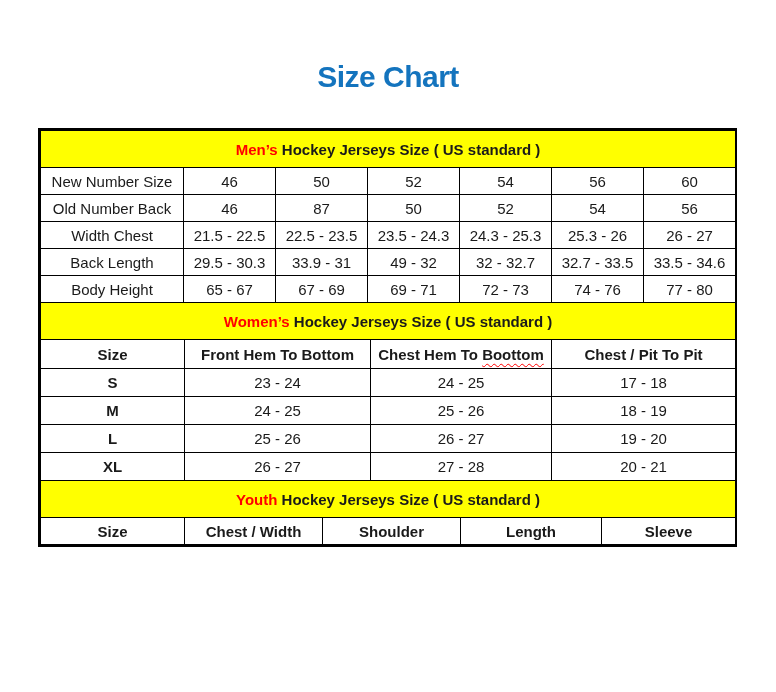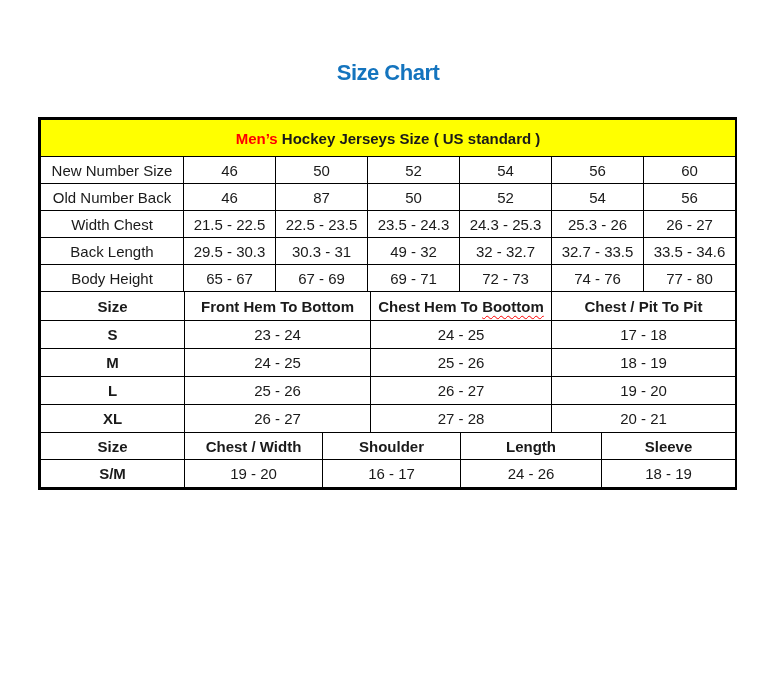--- a/index.html
+++ b/index.html
@@ -14,29 +14,29 @@
   .page {
     position: relative;
     width: 776px;
     height: 692px;
     background: var(--page-bg, #ffffff);
   }
   h1.title {
     margin: 0;
     padding-top: 60px;
     text-align: center;
-    font-size: 22px;
+    font-size: 30px;
     font-weight: bold;
     letter-spacing: -0.5px;
     color: var(--title-blue, #1474be);
   }
   .chart-wrap {
     position: absolute;
     left: 38px;
-    top: 117px;
+    top: 128px;
     width: 695px;
     border: 2px solid var(--border, #000);
   }
   table.sec {
     border-collapse: collapse;
     width: 100%;
     table-layout: fixed;
   }
   table.sec + table.sec { margin-top: -1px; }
   table.sec td, table.sec th {
@@ -116,21 +116,21 @@
             <td class="data">21.5 - 22.5</td>
             <td class="data">22.5 - 23.5</td>
             <td class="data">23.5 - 24.3</td>
             <td class="data">24.3 - 25.3</td>
             <td class="data">25.3 - 26</td>
             <td class="data">26 - 27</td>
           </tr>
           <tr>
             <td class="data">Back Length</td>
             <td class="data">29.5 - 30.3</td>
-            <td class="data">30.3 - 31</td>
+            <td class="data">33.9 - 31</td>
             <td class="data">49 - 32</td>
             <td class="data">32 - 32.7</td>
             <td class="data">32.7 - 33.5</td>
             <td class="data">33.5 - 34.6</td>
           </tr>
           <tr>
             <td class="data">Body Height</td>
             <td class="data">65 - 67</td>
             <td class="data">67 - 69</td>
             <td class="data">69 - 71</td>
@@ -141,20 +141,23 @@
         </tbody>
     </table>
     <table class="sec womens">
       <colgroup>
           <col style="width: 144px;">
           <col style="width: 186px;">
           <col style="width: 181px;">
           <col style="width: 184px;">
         </colgroup>
       <tbody>
+          <tr>
+            <td class="banner-cell" colspan="4"><span class="banner-highlight">Women’s</span><span> Hockey Jerseys Size ( US standard )</span></td>
+          </tr>
           <tr>
             <th>Size</th>
             <th>Front Hem To Bottom</th>
             <th><span>Chest Hem To </span><span class="squiggle">Boottom</span></th>
             <th>Chest / Pit To Pit</th>
           </tr>
           <tr>
             <td class="data row-label-bold">S</td>
             <td class="data">23 - 24</td>
             <td class="data">24 - 25</td>
@@ -183,29 +186,25 @@
     <table class="sec youth">
       <colgroup>
           <col style="width: 144px;">
           <col style="width: 138px;">
           <col style="width: 138px;">
           <col style="width: 141px;">
           <col style="width: 134px;">
         </colgroup>
       <tbody>
           <tr>
+            <td class="banner-cell" colspan="5"><span class="banner-highlight">Youth</span><span> Hockey Jerseys Size ( US standard )</span></td>
+          </tr>
+          <tr>
             <th>Size</th>
             <th>Chest / Width</th>
             <th>Shoulder</th>
             <th>Length</th>
             <th>Sleeve</th>
-          </tr>
-          <tr>
-            <td class="data row-label-bold">S/M</td>
-            <td class="data">19 - 20</td>
-            <td class="data">16 - 17</td>
-            <td class="data">24 - 26</td>
-            <td class="data">18 - 19</td>
           </tr>
         </tbody>
     </table>
   </div>
 </div>
 
 </body></html>

